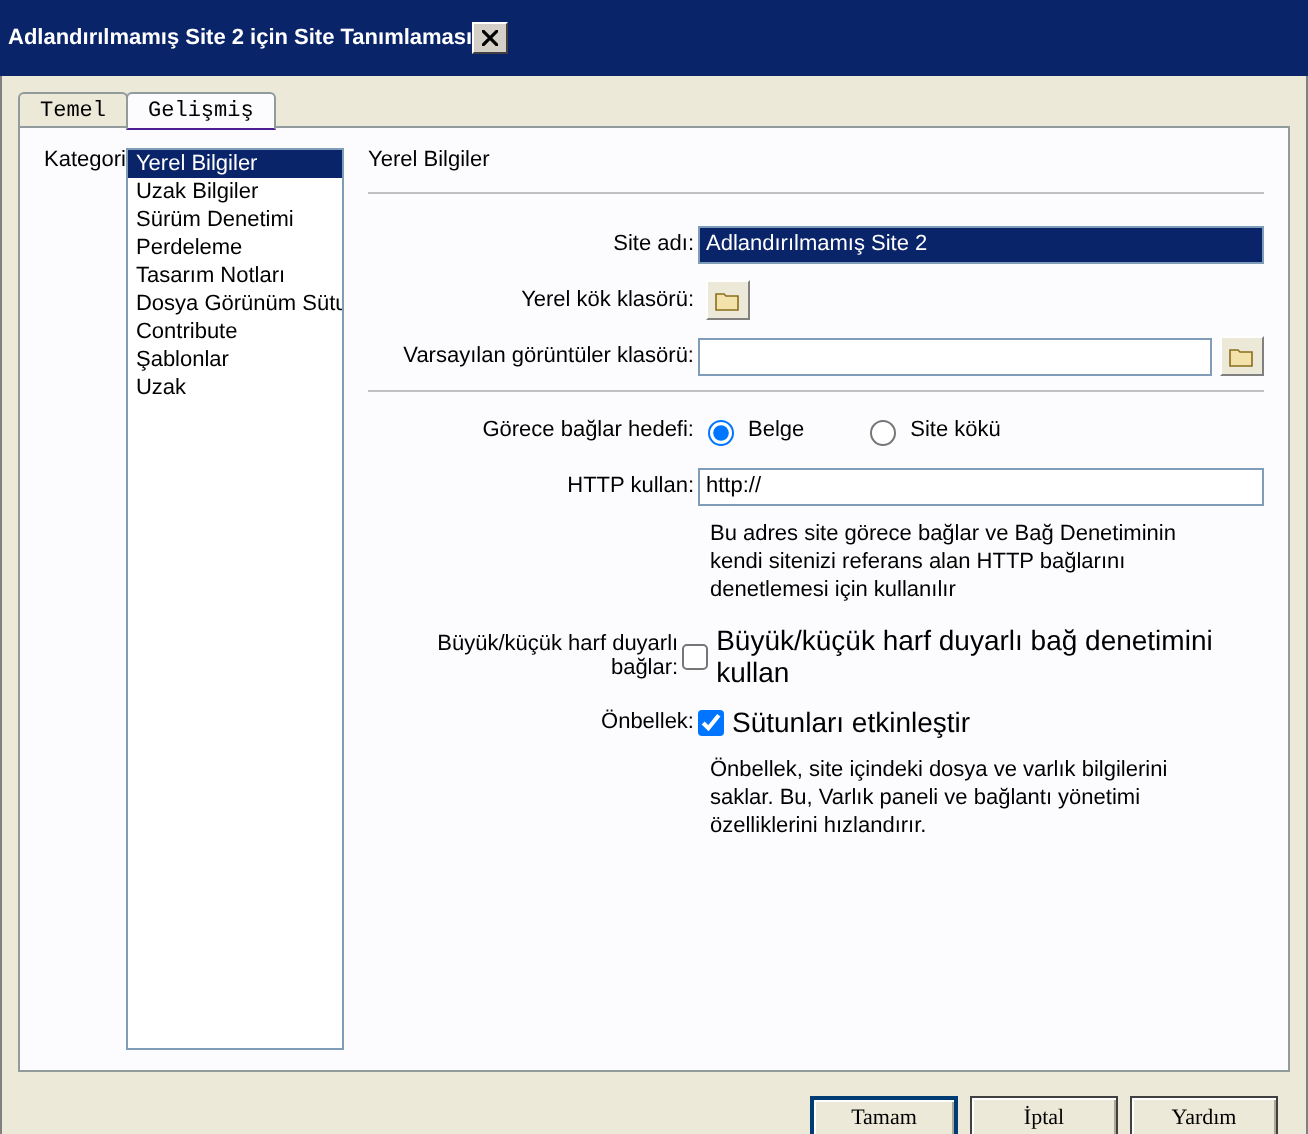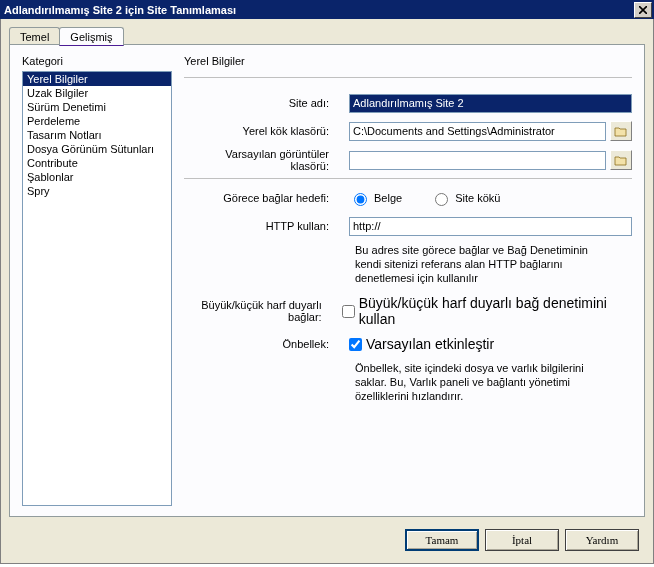--- a/index.html
+++ b/index.html
@@ -6,26 +6,25 @@
   html, body { margin:0; padding:0; }
   body {
     font-family: Tahoma, Arial, sans-serif;
     font-size: 11px;
     background: #fff;
     width: 654px;
     height: 567px;
     overflow: hidden;
   }
   .titlebar {
-    height: 19px;
+    height: 38px;
     background: linear-gradient(#0a246a, #0a246a);
     color: #fff;
     display: flex;
     align-items: center;
-    justify-content: space-between;
     padding: 0 2px 0 4px;
     font-weight: bold;
     font-size: 11px;
   }
   .titlebar .close-btn {
     width: 18px; height: 16px;
     background: #d4d0c8;
     border: 1px solid #fff;
     border-right-color:#404040;
     border-bottom-color:#404040;
@@ -53,37 +52,38 @@
   .tab {
     background:#ece9d8;
     border:1px solid #919b9c;
     border-bottom:0;
     border-radius:3px 3px 0 0;
     padding:3px 10px 2px;
     margin-right:-1px;
     font-size:11px;
     cursor:pointer;
     position:relative;
+    font-family:Liberation Mono, monospace;
   }
   .tab.inactive { margin-top:2px; color:#000; }
   .tab.active {
     background:#fcfcfe;
     z-index:2;
     border-bottom:1px solid #4c1d95;
     margin-bottom:-1px;
   }
   .tab-panel {
     position:absolute;
     left:8px; right:8px; top:25px; bottom:46px;
     border:1px solid #919b9c;
     background:#fcfcfe;
     padding:10px 12px;
   }
   .columns { display:flex; gap:12px; height:100%; }
-  .left-col { width:150px; display:flex; flex-direction:column; }
+  .left-col { width:150px; display:flex; flex-direction:row; }
   .left-col .heading, .right-col .heading {
     font-size:11px; margin-bottom:4px;
   }
   .cat-list {
     flex:1;
     border:1px solid #7f9db9;
     background:#fff;
     overflow:auto;
   }
   .cat-item {
@@ -100,21 +100,21 @@
   .form-area { padding-top:6px; }
   .field-row {
     display:flex;
     align-items:center;
     margin-bottom:6px;
     min-height:22px;
   }
   .field-row .lbl {
     width:165px;
     text-align:right;
-    padding-right:20px;
+    padding-right:2px;
     font-size:11px;
   }
   .field-row input[type=text] {
     flex:1;
     height:19px;
     border:1px solid #7f9db9;
     font-size:11px;
     font-family: Tahoma, Arial, sans-serif;
     padding:1px 3px;
   }
@@ -193,38 +193,37 @@
         <div class="heading">Kategori</div>
         <div class="cat-list">
           <div class="cat-item selected">Yerel Bilgiler</div>
           <div class="cat-item">Uzak Bilgiler</div>
           <div class="cat-item">Sürüm Denetimi</div>
           <div class="cat-item">Perdeleme</div>
           <div class="cat-item">Tasarım Notları</div>
           <div class="cat-item">Dosya Görünüm Sütunları</div>
           <div class="cat-item">Contribute</div>
           <div class="cat-item">Şablonlar</div>
-          <div class="cat-item">Spry</div>
+          <div class="cat-item">Uzak</div>
         </div>
       </div>
 
       <div class="right-col">
         <div class="heading">Yerel Bilgiler</div>
         <hr class="hr">
 
         <div class="form-area">
 
           <div class="field-row">
             <div class="lbl">Site adı:</div>
             <input type="text" class="input-selected" value="Adlandırılmamış Site 2" style="">
           </div>
 
           <div class="field-row">
             <div class="lbl">Yerel kök klasörü:</div>
-            <input type="text" value="C:\Documents and Settings\Administrator" style="">
             <div class="folder-btn">
               <svg class="folder-icon" width="14" height="11" viewBox="0 0 14 11">
                   <path d="M1 2 h4 l1 1 h6 v7 h-11 z" fill="#f3e2a9" stroke="#8a6d1c" stroke-width="0.8"></path>
                 </svg>
             </div>
           </div>
 
           <div class="field-row">
             <div class="lbl">Varsayılan görüntüler klasörü:</div>
             <input type="text" value="" style="">
@@ -259,21 +258,21 @@
             <div class="check-row">
               <input type="checkbox" id="cb-case" style="">
               <label for="cb-case">Büyük/küçük harf duyarlı bağ denetimini kullan</label>
             </div>
           </div>
 
           <div class="field-row">
             <div class="lbl">Önbellek:</div>
             <div class="check-row">
               <input type="checkbox" id="cb-cache" checked="" style="">
-              <label for="cb-cache">Varsayılan etkinleştir</label>
+              <label for="cb-cache">Sütunları etkinleştir</label>
             </div>
           </div>
 
           <div class="help-text">Önbellek, site içindeki dosya ve varlık bilgilerini saklar. Bu, Varlık paneli ve bağlantı yönetimi özelliklerini hızlandırır.</div>
 
         </div>
       </div>
     </div>
   </div>
 

